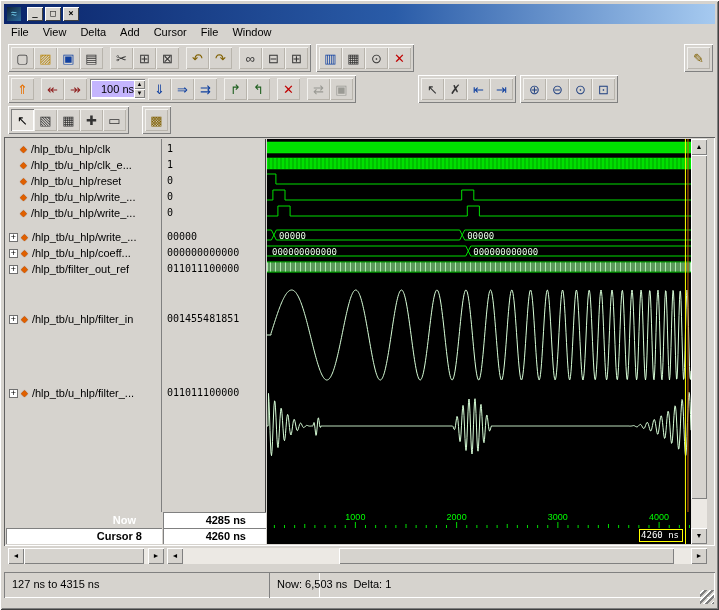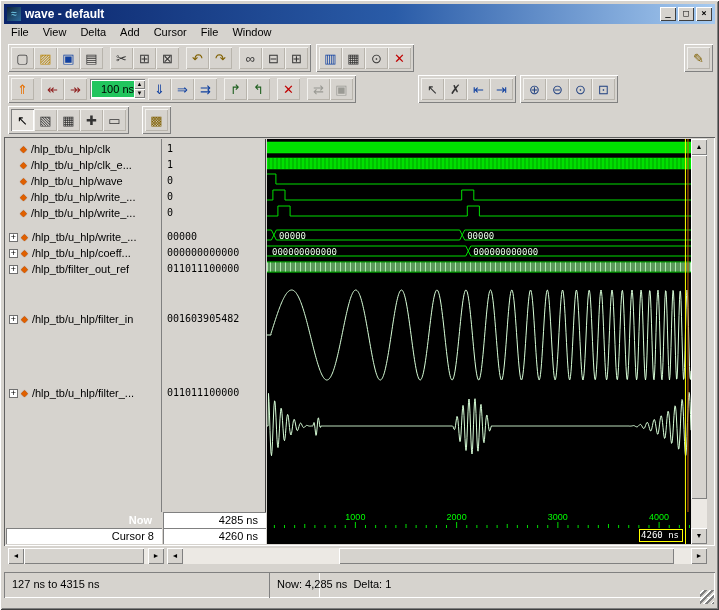--- a/index.html
+++ b/index.html
@@ -25,21 +25,21 @@
     box-shadow:inset 1px 1px 0 #fff,inset -1px -1px 0 #808080;display:flex;align-items:center;padding:2px 3px;}
   .subgroup{display:flex;align-items:center;}
   .tb-btn{width:23px;height:22px;display:flex;align-items:center;justify-content:center;
     box-shadow:inset 1px 1px 0 #f2f1ee,inset -1px -1px 0 #b8b4ac;}
   .tb-btn.pressed{box-shadow:inset 1px 1px 0 #808080,inset -1px -1px 0 #fff;background:#e6e3de;}
   .tb-btn .g{font-size:13px;line-height:1;}
   .tb-sep{width:7px;height:22px;}
   .spin{display:flex;align-items:center;margin:0 3px;background:#fff;
     box-shadow:inset 1px 1px 0 #808080,inset -1px -1px 0 #fff;height:20px;padding-left:2px;}
   .spin input{width:42px;height:16px;border:none;outline:none;text-align:right;
-    font-family:"Liberation Sans",sans-serif;font-size:11px;background:#22c55e;}
+    font-family:"Liberation Sans",sans-serif;font-size:11px;background:#c4b5fd;}
   .spin-arrows{display:flex;flex-direction:column;width:11px;}
   .spin-arrows span{height:9px;font-size:6px;line-height:9px;text-align:center;background:#d6d3ce;
     box-shadow:inset 1px 1px 0 #fff,inset -1px -1px 0 #808080;}
   
   #mainframe{position:absolute;left:4px;top:137px;width:711px;height:409px;background:#d6d3ce;
     box-shadow:inset 1px 1px 0 #606060,inset -1px -1px 0 #fff;}
   #namescol{position:absolute;left:2px;top:2px;width:156px;height:373px;background:#d6d3ce;
     border-right:1px solid #808080;overflow:hidden;}
   #valuescol{position:absolute;left:159px;top:2px;width:103px;height:373px;background:#d6d3ce;
     border-right:1px solid #404040;overflow:hidden;}
@@ -47,27 +47,27 @@
   .sig-row{position:absolute;left:0;right:0;height:16px;display:flex;align-items:center;}
   .expand{width:9px;height:9px;margin-left:3px;background:#fff;border:1px solid #707070;
     font-size:9px;line-height:7px;text-align:center;flex:0 0 auto;}
   .expand-spacer{width:11px;flex:0 0 auto;}
   .diamond{color:#e06000;font-size:9px;margin-left:3px;flex:0 0 auto;text-shadow:0 0 1px #803000;}
   .sig-name{margin-left:4px;white-space:nowrap;overflow:hidden;}
   .val-row{position:absolute;left:0;right:0;height:16px;line-height:16px;padding-left:4px;
     font-family:"DejaVu Sans Mono",monospace;font-size:10px;white-space:nowrap;}
   
   #nowlabel{position:absolute;left:2px;top:375px;width:156px;height:16px;line-height:16px;
-    color:#fff;font-weight:bold;text-align:right;padding-right:10px;background:#d6d3ce;}
+    color:#fff;font-weight:bold;text-align:right;padding-right:26px;background:#d6d3ce;}
   #nowval{position:absolute;left:159px;top:375px;width:103px;height:16px;}
   #ruler{position:absolute;left:263px;top:375px;width:424px;height:16px;background:#3b82f6;}
   #curlabel{position:absolute;left:2px;top:391px;width:156px;height:16px;}
   #curval{position:absolute;left:159px;top:391px;width:103px;height:16px;}
   .foot-val{background:#fff;box-shadow:inset 1px 1px 0 #808080,inset -1px -1px 0 #fff;
-    line-height:16px;text-align:right;padding-right:8px;}
+    line-height:16px;text-align:right;padding-right:20px;font-weight:bold;}
   #cursortrack{position:absolute;left:263px;top:391px;width:424px;height:16px;background:#000;}
   #cursorline2{position:absolute;top:0;bottom:0;width:1px;background:#ffff00;}
   #cursorbadge{position:absolute;top:1px;width:44px;height:13px;background:#000;border:1px solid #ffff00;
     color:#fff;font-size:9px;line-height:11px;text-align:right;padding-right:3px;
     font-family:"DejaVu Sans Mono",monospace;}
   
   #vscroll{position:absolute;left:687px;top:2px;width:16px;height:405px;background:#ece9e4;}
   .sb-btn{display:block;width:16px;height:16px;background:#d6d3ce;
     box-shadow:inset 1px 1px 0 #fff,inset -1px -1px 0 #808080;font-size:7px;line-height:15px;text-align:center;}
   .sb-bottom{position:absolute;bottom:0;left:0;}
@@ -90,21 +90,20 @@
   #grip{position:absolute;right:5px;bottom:6px;width:14px;height:14px;
     background:repeating-linear-gradient(135deg,transparent 0 2px,#fff 2px 3px,#808080 3px 5px);}
 </style>
 </head>
 <body>
 
 <div id="win">
 
   <div class="titlebar">
     <span class="title-icon">≈</span>
-    <span class="title-text">wave - default</span>
     <span class="winbtn">_</span>
     <span class="winbtn">□</span>
     <span class="winbtn">×</span>
   </div>
 
   <div class="menubar">
       <span class="menu-item">File</span>
       <span class="menu-item">View</span>
       <span class="menu-item">Delta</span>
       <span class="menu-item">Add</span>
@@ -290,21 +289,21 @@
           <span class="sig-name">/hlp_tb/u_hlp/clk</span>
         </div>
         <div class="sig-row" style="top: 18px;">
           <span class="expand-spacer"></span>
           <span class="diamond">◆</span>
           <span class="sig-name">/hlp_tb/u_hlp/clk_e...</span>
         </div>
         <div class="sig-row" style="top: 34px;">
           <span class="expand-spacer"></span>
           <span class="diamond">◆</span>
-          <span class="sig-name">/hlp_tb/u_hlp/wave</span>
+          <span class="sig-name">/hlp_tb/u_hlp/reset</span>
         </div>
         <div class="sig-row" style="top: 50px;">
           <span class="expand-spacer"></span>
           <span class="diamond">◆</span>
           <span class="sig-name">/hlp_tb/u_hlp/write_...</span>
         </div>
         <div class="sig-row" style="top: 66px;">
           <span class="expand-spacer"></span>
           <span class="diamond">◆</span>
           <span class="sig-name">/hlp_tb/u_hlp/write_...</span>
@@ -337,21 +336,21 @@
       </div>
     <div id="valuescol">
         <div class="val-row" style="top: 2px;">1</div>
         <div class="val-row" style="top: 18px;">1</div>
         <div class="val-row" style="top: 34px;">0</div>
         <div class="val-row" style="top: 50px;">0</div>
         <div class="val-row" style="top: 66px;">0</div>
         <div class="val-row" style="top: 90px;">00000</div>
         <div class="val-row" style="top: 106px;">000000000000</div>
         <div class="val-row" style="top: 122px;">011011100000</div>
-        <div class="val-row" style="top: 172px;">001603905482</div>
+        <div class="val-row" style="top: 172px;">001455481851</div>
         <div class="val-row" style="top: 246px;">011011100000</div>
       </div>
     <div id="wavearea"><svg width="424" height="373" viewBox="0 0 424 373">
           <rect x="0" y="0" width="424" height="373" fill="#000000"></rect>
           <rect x="0" y="3" width="424" height="11" fill="#00e000" stroke="#00ff00" stroke-width="0.5"></rect>
           <rect x="0" y="19" width="424" height="11" fill="#00e000" stroke="#00ff00" stroke-width="0.5"></rect>
           <line x1="2" y1="19" x2="2" y2="30" stroke="#00a000" stroke-width="1"></line>
           <line x1="6" y1="19" x2="6" y2="30" stroke="#00a000" stroke-width="1"></line>
           <line x1="10" y1="19" x2="10" y2="30" stroke="#00a000" stroke-width="1"></line>
           <line x1="14" y1="19" x2="14" y2="30" stroke="#00a000" stroke-width="1"></line>
@@ -731,16 +730,16 @@
     <span class="sb-btn sb-right">►</span>
   </div>
   <div class="sb" id="hsb-right">
     <span class="sb-btn">◄</span>
     <div class="hthumb" style="left:172px;width:335px;"></div>
     <span class="sb-btn sb-right">►</span>
   </div>
 
   <div id="statusbar">
     <div class="status-cell" id="status-left">127 ns to 4315 ns</div>
-    <div class="status-cell" id="status-right">Now: 4,285 ns  Delta: 1</div>
+    <div class="status-cell" id="status-right">Now: 6,503 ns  Delta: 1</div>
   </div>
   <div id="grip"></div>
 </div>
 
 </body></html>

